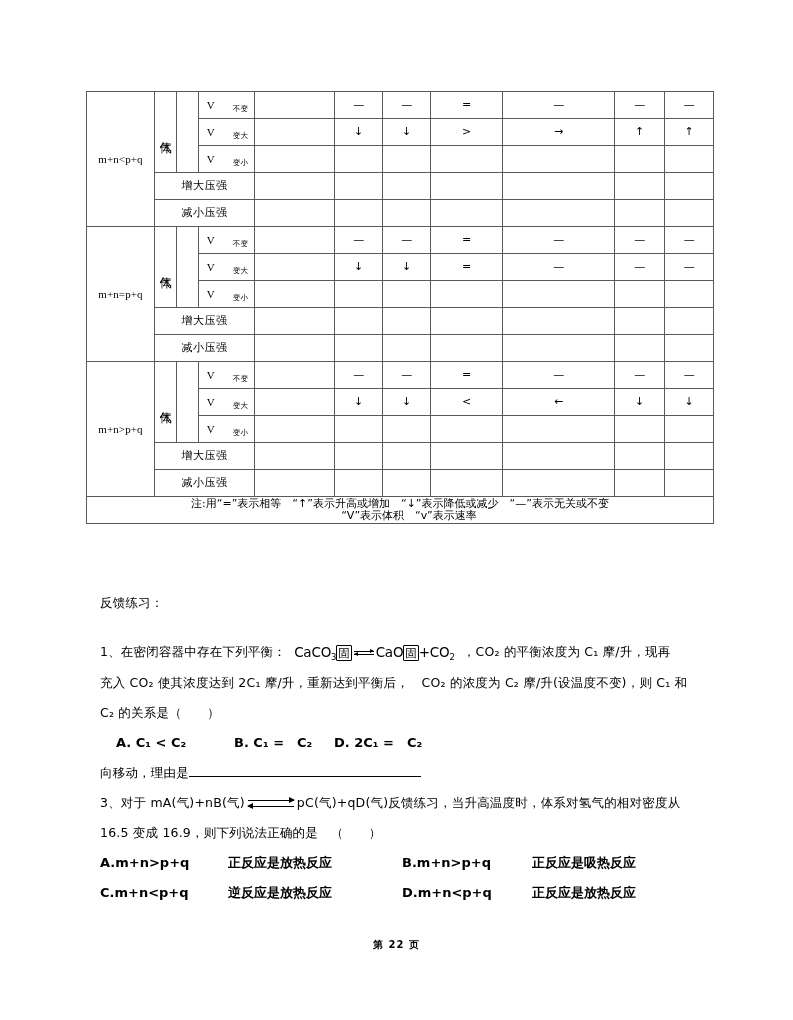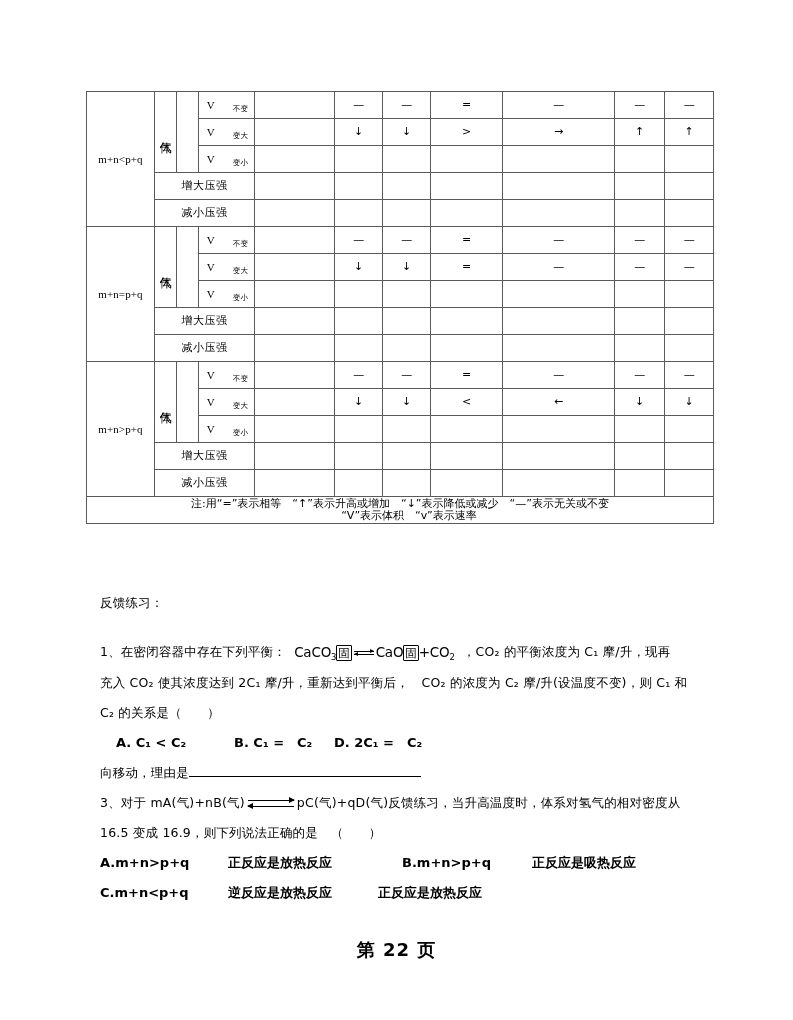--- a/index.html
+++ b/index.html
@@ -261,21 +261,21 @@
   .q3opts .o1 { width: 128px; }
   .q3opts .o2 { width: 150px; }
   .q3opts .o3 { width: 130px; margin-left: 24px; }
 
   .footer {
     position: absolute;
     left: 0;
     top: 938px;
     width: 793px;
     text-align: center;
-    font-size: 18px;
+    font-size: 10px;
     font-weight: bold;
     letter-spacing: 1px;
   }
 </style>
 </head>
 <body>
 
 <div class="page">
 
   <table class="eq-table">
@@ -521,20 +521,21 @@
 
     <div class="opt-row q3opts">
       <span class="o1">A.m+n&gt;p+q</span>
       <span class="o2">正反应是放热反应</span>
       <span class="o3">B.m+n&gt;p+q</span>
       <span>正反应是吸热反应</span>
     </div>
     <div class="opt-row q3opts">
       <span class="o1">C.m+n&lt;p+q</span>
       <span class="o2">逆反应是放热反应</span>
+      <span class="o3">D.m+n&lt;p+q</span>
       <span>正反应是放热反应</span>
     </div>
 
   </div>
 
   <div class="footer">第  22  页</div>
 
 </div>
 
 </body></html>

